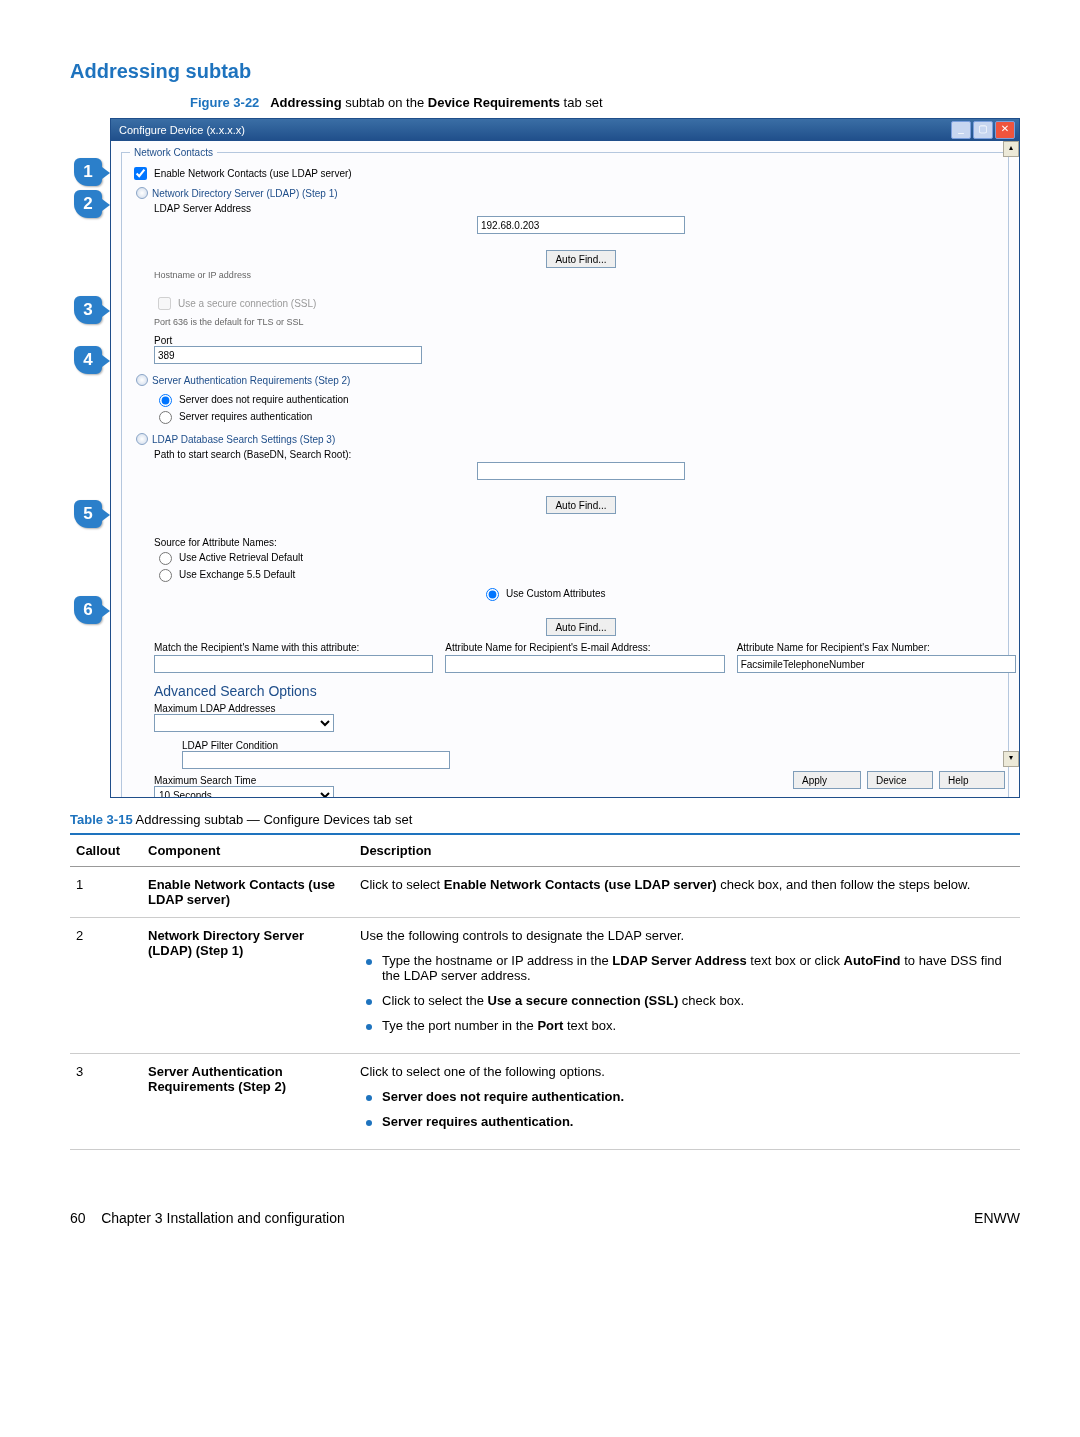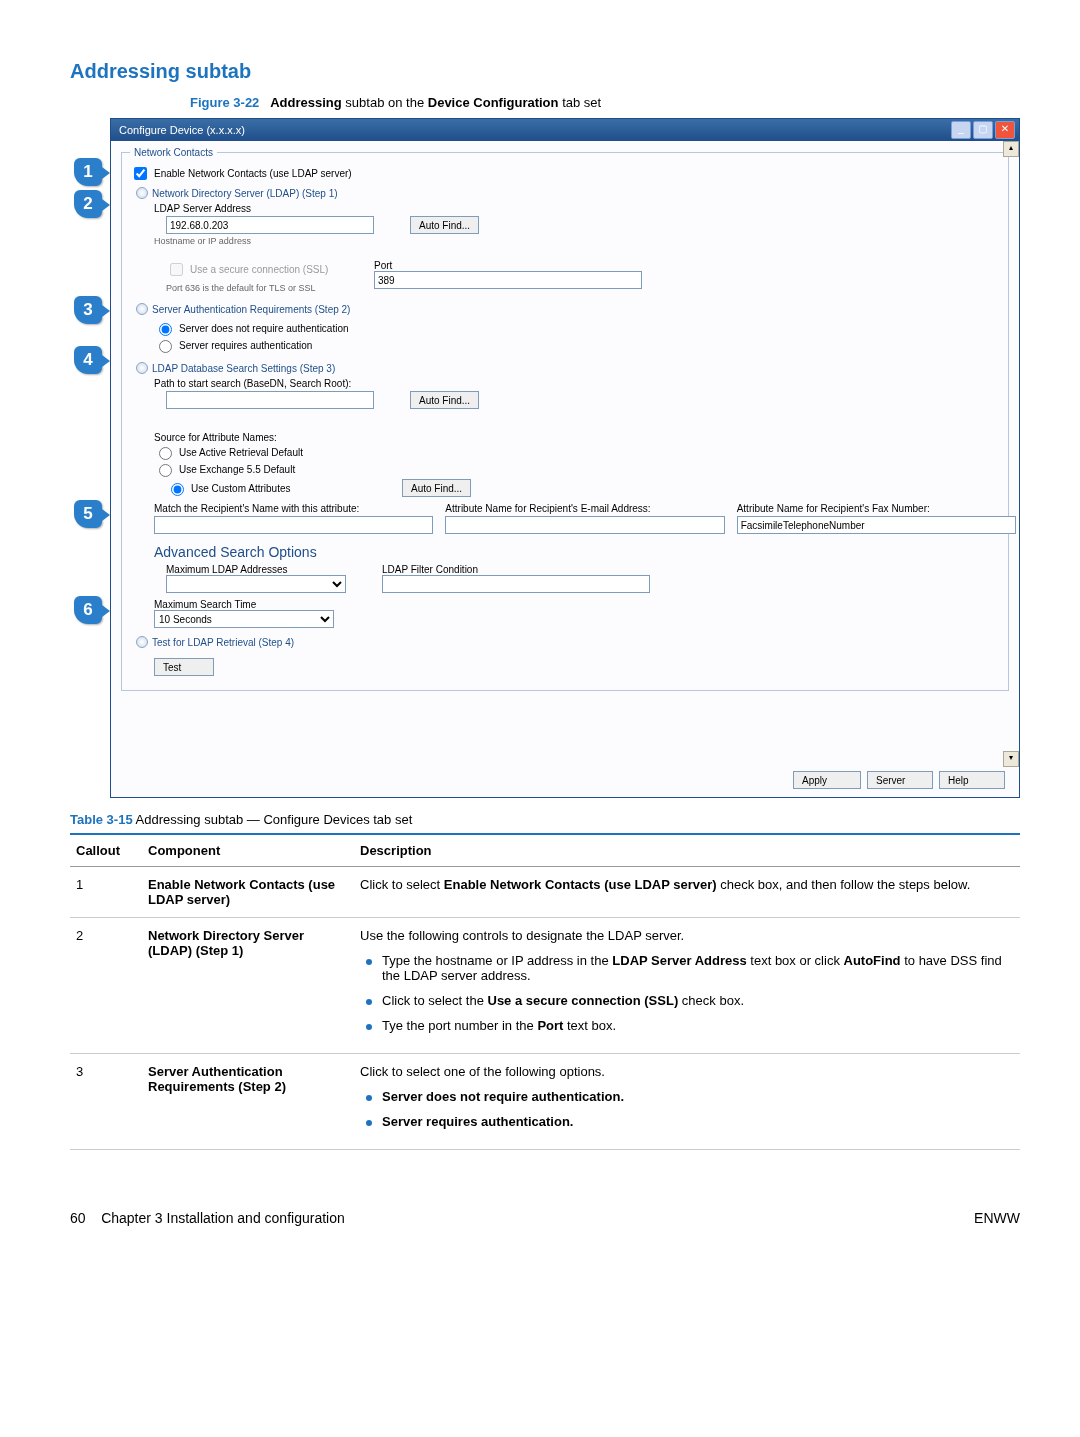--- a/index.html
+++ b/index.html
@@ -21,21 +21,21 @@
   .tab { border:1px solid #aca899; border-bottom:none; background:#ece9d8; padding:2px 10px; margin-right:0px; font-size:10px; color:#000; border-radius:3px 3px 0 0;}
   .tab.active { background:#fcfcfe; position:relative; top:1px;}
   .tab-body { background:#fcfcfe; padding:6px 10px 10px 10px; height: 640px; position:relative; overflow:hidden;}
   fieldset.nc { border:1px solid #b5c7de; padding:6px 0 10px 8px; margin:0;}
   fieldset.nc > legend { color:#1f4e8a; font-size:10px; padding:0 4px;}
   .chk-line { display:flex; align-items:center; gap:4px; font-size:10px; margin-bottom:4px;}
   details.step { margin-left:6px; margin-top:4px; }
   details.step > summary { color:#1f4e8a; font-size:10px; cursor:pointer; list-style:none; display:flex; align-items:center; gap:4px;}
   details.step > summary::before{ content:""; width:10px;height:10px;border:1px solid #8aa5c7;border-radius:50%;display:inline-block; background:radial-gradient(#fff,#cdd9ea);}
   .step-body { padding:4px 0 4px 18px; font-size:10px; }
-  .form-row { display:flex; align-items:center; gap:8px; margin:2px 12px;}
+  .form-row { display:flex; align-items:center; gap:8px; margin:2px 0;flex-direction:column;}
   input[type=text]{ border:1px solid #7f9db9; height:16px; font-size:10px; padding:0 3px; background:#fff;}
   .btn { border:1px solid #7f9db9; background:#efefef; height:18px; font-size:10px; padding:0 8px; display:inline-flex; align-items:center;}
   .sublabel { color:#666; font-size:9px;}
   .radio-line{display:flex;align-items:center;gap:4px;font-size:10px;margin:1px 0;}
   select{border:1px solid #7f9db9;height:18px;font-size:10px;background:#fff;}
   .three-cols{display:flex;gap:20px;}
   .three-cols > div{flex:1;}
   .col-label{font-size:10px;margin-bottom:2px;}
   .bottom-btns{position:absolute;right:14px;bottom:8px;display:flex;gap:6px;}
   .disabled-cb{color:#9a9a9a;}
@@ -56,21 +56,21 @@
   .footer-row{display:flex;justify-content:space-between;margin-top:60px;font-size:14px;}
 </style>
 </head>
 <body>
 
 <h2 class="page-subhead">Addressing subtab</h2>
 
 <p class="figure-caption">
   <span class="fig-id">Figure 3-22</span>
   <span>&nbsp;</span>
-  <span class="fig-bold">Addressing</span><span> subtab on the </span><span class="fig-bold">Device Configuration</span><span> tab set</span>
+  <span class="fig-bold">Addressing</span><span> subtab on the </span><span class="fig-bold">Device Requirements</span><span> tab set</span>
 </p>
 
 <div class="figure-wrap">
   <div class="callouts-col">
     <div class="callout-bubble" style="top:40px">1</div>
     <div class="callout-bubble" style="top:72px">2</div>
     <div class="callout-bubble" style="top:178px">3</div>
     <div class="callout-bubble" style="top:228px">4</div>
     <div class="callout-bubble" style="top:382px">5</div>
     <div class="callout-bubble" style="top:478px">6</div>
@@ -204,21 +204,21 @@
           <summary>Test for LDAP Retrieval (Step 4)</summary>
           <div class="step-body" style="padding-top:10px">
             <button class="btn" style="width:60px">Test</button>
           </div>
         </details>
 
       </fieldset>
 
       <div class="bottom-btns">
         <button class="btn" style="width:68px">Apply</button>
-        <button class="btn" style="width:66px">Server</button>
+        <button class="btn" style="width:66px">Device</button>
         <button class="btn" style="width:66px">Help</button>
       </div>
     </div>
   </div>
 </div>
 
 <p class="table-caption">
   <span class="tbl-id">Table 3-15</span><span> Addressing subtab — Configure Devices tab set</span>
 </p>
 

